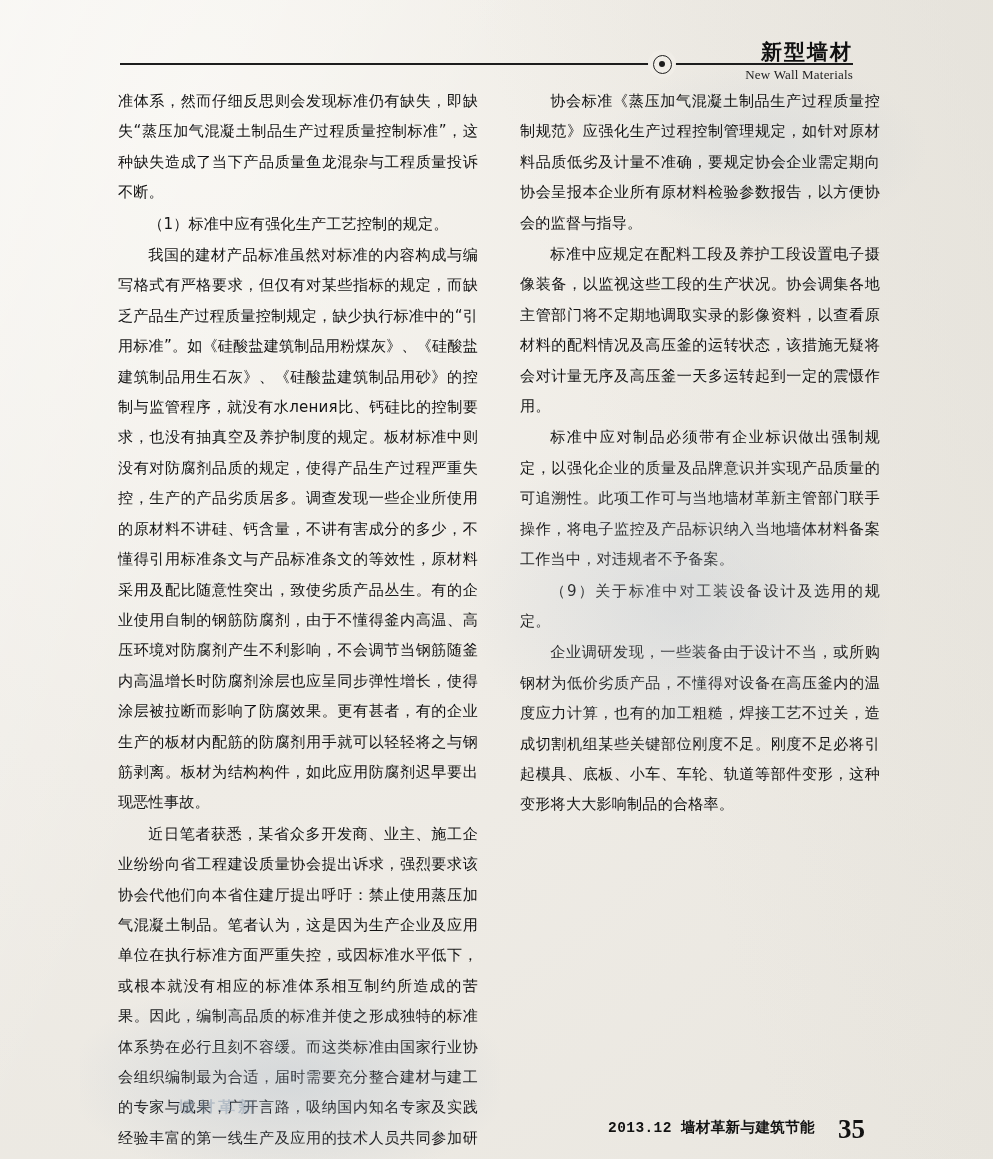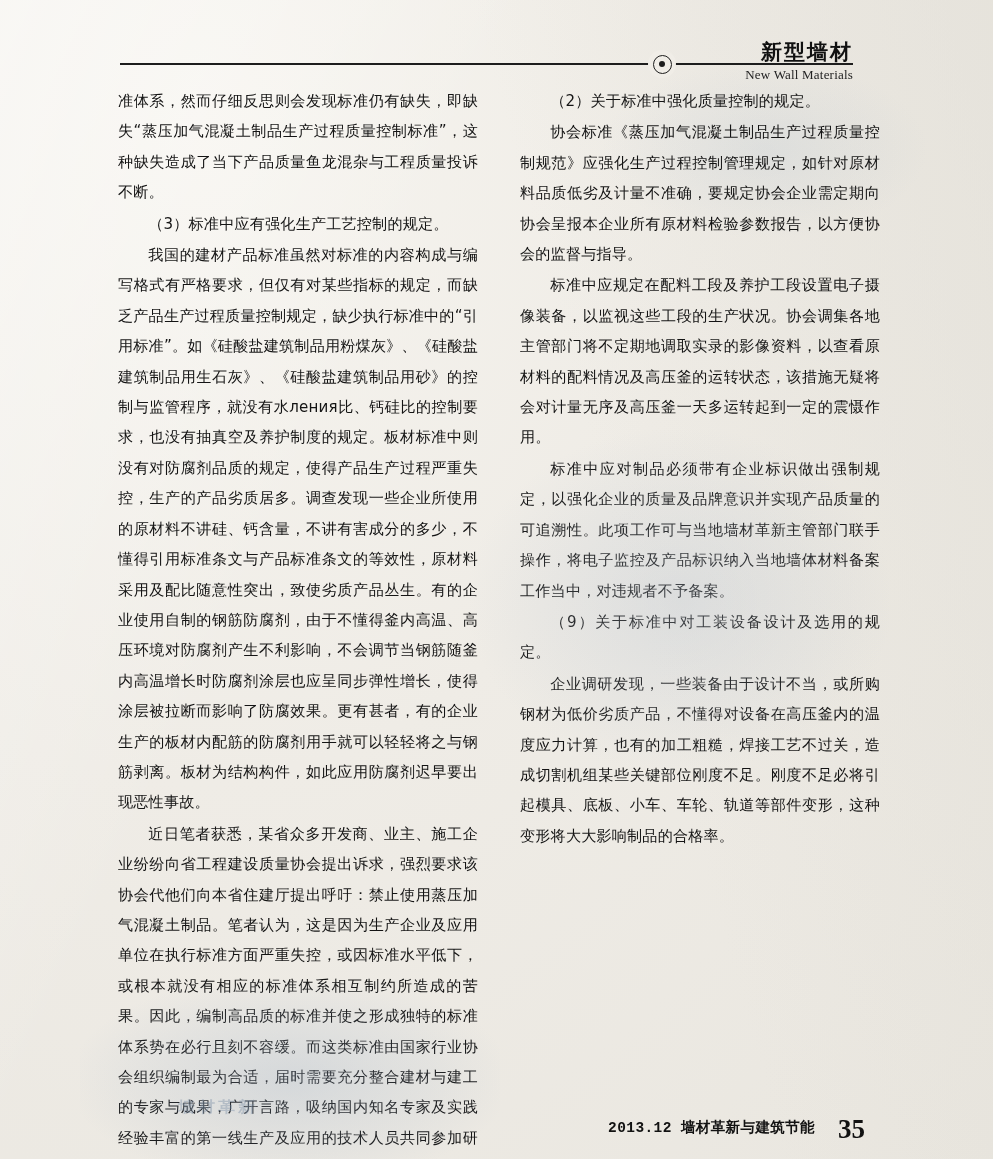--- a/index.html
+++ b/index.html
@@ -195,26 +195,25 @@
     </div>
     <div class="journal-block">
       <div class="journal-cn">新型墙材</div>
       <div class="journal-en">New Wall Materials</div>
     </div>
   </div>
 
   <div class="columns">
     <div class="col">
       <p>准体系，然而仔细反思则会发现标准仍有缺失，即缺失“蒸压加气混凝土制品生产过程质量控制标准”，这种缺失造成了当下产品质量鱼龙混杂与工程质量投诉不断。</p>
-      <p class="indent">（3）标准中应有强化生产工艺控制的规定。</p>
+      <p class="indent">（1）标准中应有强化生产工艺控制的规定。</p>
       <p class="indent">我国的建材产品标准虽然对标准的内容构成与编写格式有严格要求，但仅有对某些指标的规定，而缺乏产品生产过程质量控制规定，缺少执行标准中的“引用标准”。如《硅酸盐建筑制品用粉煤灰》、《硅酸盐建筑制品用生石灰》、《硅酸盐建筑制品用砂》的控制与监管程序，就没有水ления比、钙硅比的控制要求，也没有抽真空及养护制度的规定。板材标准中则没有对防腐剂品质的规定，使得产品生产过程严重失控，生产的产品劣质居多。调查发现一些企业所使用的原材料不讲硅、钙含量，不讲有害成分的多少，不懂得引用标准条文与产品标准条文的等效性，原材料采用及配比随意性突出，致使劣质产品丛生。有的企业使用自制的钢筋防腐剂，由于不懂得釜内高温、高压环境对防腐剂产生不利影响，不会调节当钢筋随釜内高温增长时防腐剂涂层也应呈同步弹性增长，使得涂层被拉断而影响了防腐效果。更有甚者，有的企业生产的板材内配筋的防腐剂用手就可以轻轻将之与钢筋剥离。板材为结构构件，如此应用防腐剂迟早要出现恶性事故。</p>
       <p class="indent">近日笔者获悉，某省众多开发商、业主、施工企业纷纷向省工程建设质量协会提出诉求，强烈要求该协会代他们向本省住建厅提出呼吁：禁止使用蒸压加气混凝土制品。笔者认为，这是因为生产企业及应用单位在执行标准方面严重失控，或因标准水平低下，或根本就没有相应的标准体系相互制约所造成的苦果。因此，编制高品质的标准并使之形成独特的标准体系势在必行且刻不容缓。而这类标准由国家行业协会组织编制最为合适，届时需要充分整合建材与建工的专家与成果，广开言路，吸纳国内知名专家及实践经验丰富的第一线生产及应用的技术人员共同参加研讨与编制。建议中国加气混凝土协会立即着手编制协会标准《蒸压加气混凝土制品生产过程质量控制规范》，并将执行本规范作为加入协会的必要条件。建议着手编制协会标准《蒸压加气混凝土生产装</p>
     </div>
     <div class="col">
-      <p class="indent">（2）关于标准中强化质量控制的规定。</p>
       <p class="indent">协会标准《蒸压加气混凝土制品生产过程质量控制规范》应强化生产过程控制管理规定，如针对原材料品质低劣及计量不准确，要规定协会企业需定期向协会呈报本企业所有原材料检验参数报告，以方便协会的监督与指导。</p>
       <p class="indent">标准中应规定在配料工段及养护工段设置电子摄像装备，以监视这些工段的生产状况。协会调集各地主管部门将不定期地调取实录的影像资料，以查看原材料的配料情况及高压釜的运转状态，该措施无疑将会对计量无序及高压釜一天多运转起到一定的震慑作用。</p>
       <p class="indent">标准中应对制品必须带有企业标识做出强制规定，以强化企业的质量及品牌意识并实现产品质量的可追溯性。此项工作可与当地墙材革新主管部门联手操作，将电子监控及产品标识纳入当地墙体材料备案工作当中，对违规者不予备案。</p>
       <p class="indent">（9）关于标准中对工装设备设计及选用的规定。</p>
       <p class="indent">企业调研发现，一些装备由于设计不当，或所购钢材为低价劣质产品，不懂得对设备在高压釜内的温度应力计算，也有的加工粗糙，焊接工艺不过关，造成切割机组某些关键部位刚度不足。刚度不足必将引起模具、底板、小车、车轮、轨道等部件变形，这种变形将大大影响制品的合格率。</p>
     </div>
   </div>
 
   <div class="stain-a"></div>
   <div class="stain-b"></div>

